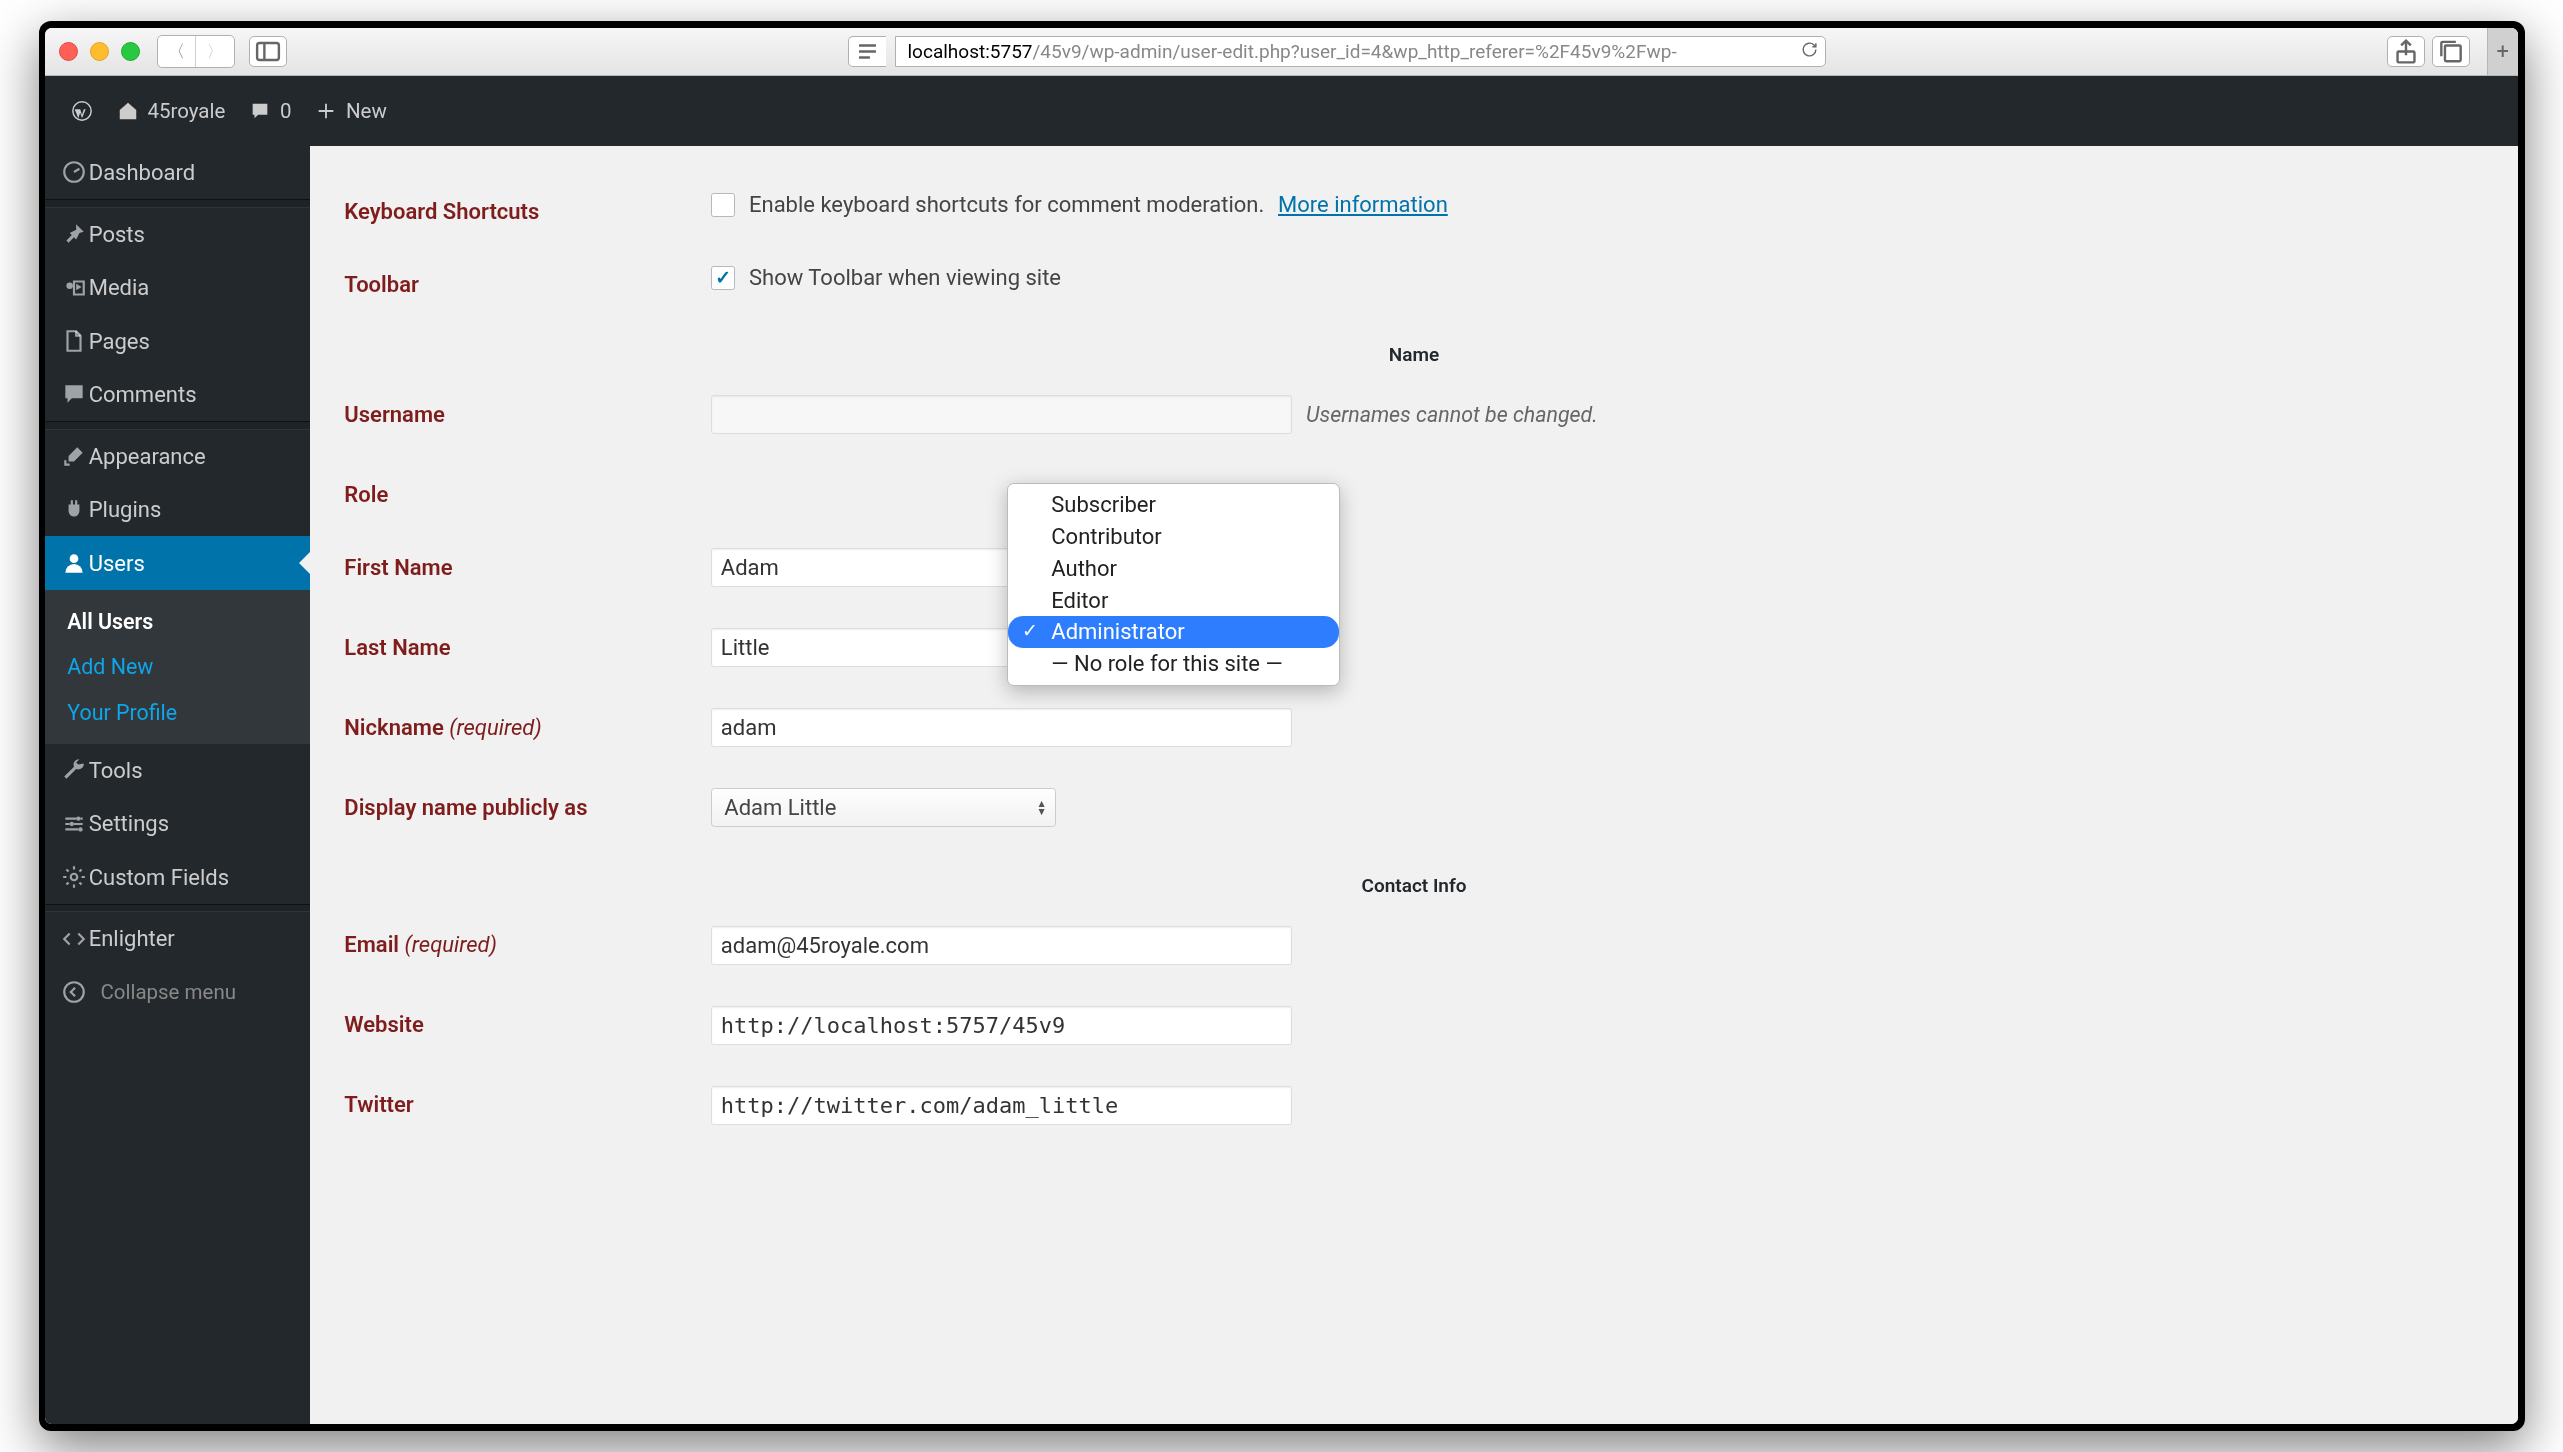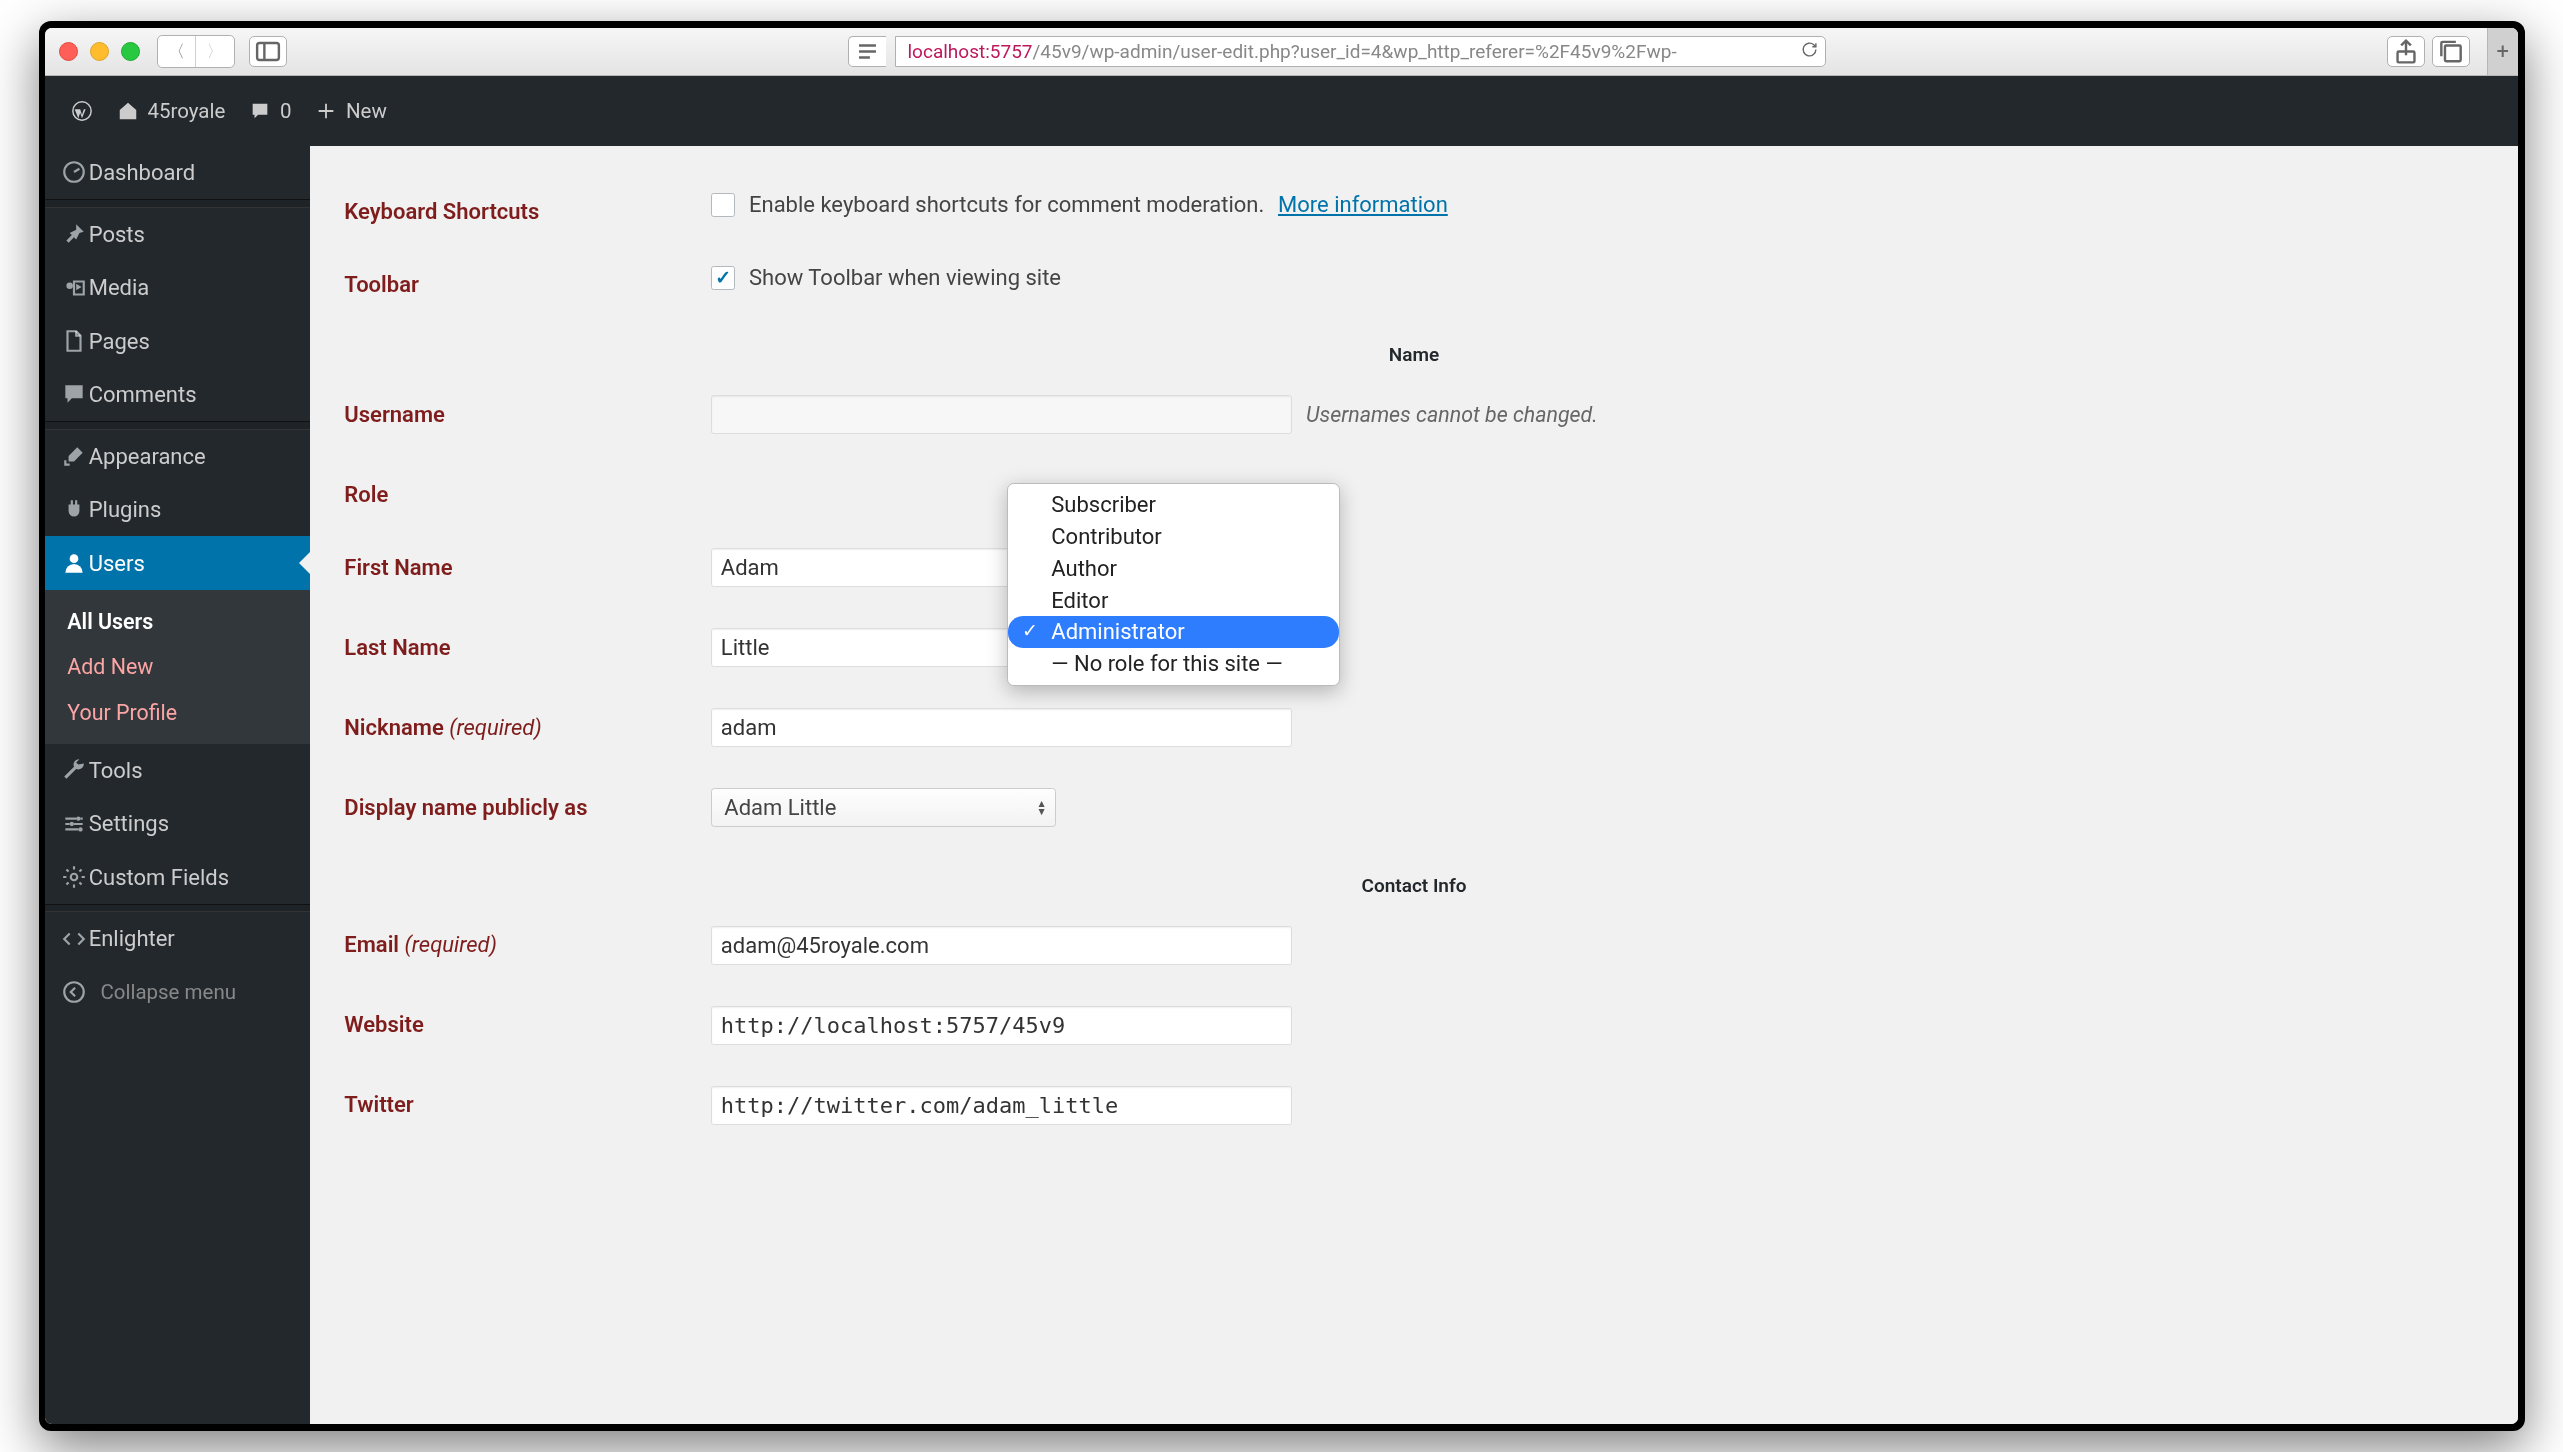--- a/index.html
+++ b/index.html
@@ -14,41 +14,41 @@
 .tl-red { background: #ff5f57; border: 0.9px solid #e1493f; }
 .tl-yellow { background: #ffbd2e; border: 0.9px solid #e0a325; }
 .tl-green { background: #28c940; border: 0.9px solid #1aab2b; }
 .nav-buttons { display: flex; border: 0.9px solid #b0b0b0; border-radius: 5.1px; background: #fff; overflow: hidden; }
 .nav-btn { width: 38px; height: 31px; display: flex; align-items: center; justify-content: center; border-right: 0.9px solid #d0d0d0; color: #888; font-size: 17px; cursor: pointer; }
 .nav-btn:last-child { border-right: none; }
 .sidebar-toggle { width: 38px; height: 31px; border: 0.9px solid #b0b0b0; border-radius: 5.1px; background: #fff; display: flex; align-items: center; justify-content: center; margin-left: 5.1px; color: #666; cursor: pointer; }
 .chrome-spacer { flex: 1; }
 .reader-btn { width: 38px; height: 31px; border: 0.9px solid #b0b0b0; border-radius: 5.1px 0 0 5.1px; background: #fff; display: flex; align-items: center; justify-content: center; color: #666; cursor: pointer; border-right: none; }
 .url-bar { width: 931px; height: 31px; background: #fff; border: 0.9px solid #b0b0b0; border-radius: 0 5.1px 5.1px 0; display: flex; align-items: center; padding: 0 31px 0 12px; font-size: 19px; color: #888; position: relative; }
-.url-bar .host { color: #be185d; }
+.url-bar .host { color: #000000; }
 .reload-btn { position: absolute; right: 6.8px; color: #666; cursor: pointer; }
 .right-chrome { display: flex; gap: 6.8px; margin-left: auto; }
 .chrome-btn { width: 38px; height: 31px; border: 0.9px solid #b0b0b0; border-radius: 5.1px; background: #fff; display: flex; align-items: center; justify-content: center; color: #666; cursor: pointer; }
 .new-tab-btn { width: 31px; height: 48px; background: #d0d0d0; border-left: 0.9px solid #b6b6b6; display: flex; align-items: center; justify-content: center; color: #666; margin-left: 8.5px; margin-right: -13.7px; cursor: pointer; font-size: 22px; }
 
 
 .wp-adminbar { height: 70px; background: #23282d; display: flex; align-items: center; padding: 0 13.7px; color: #eee; font-size: 20.5px; }
 .ab-item { display: flex; align-items: center; gap: 8.5px; padding: 0 12px; height: 100%; cursor: pointer; color: #ccc; }
 .ab-icon { width: 22px; height: 22px; display: inline-flex; align-items: center; justify-content: center; }
 
 
 .wp-body { flex: 1; display: flex; overflow: hidden; }
 .wp-sidebar { width: 265px; background: #23282d; color: #eee; display: flex; flex-direction: column; font-size: 22px; }
 .menu-item { display: flex; align-items: center; gap: 2px; padding: 13.7px 15.4px; color: #ccc; cursor: pointer; position: relative; text-align: right; }
 .menu-item.active { background: #0073aa; color: #fff; }
 .menu-item.active::after { content: ""; position: absolute; right: -0.9px; top: 50%; transform: translateY(-50%); border: 12px solid transparent; border-right-color: #f1f1f1; }
 .menu-icon { width: 26px; height: 26px; display: inline-flex; align-items: center; justify-content: center; color: rgba(240,245,250,0.6); }
 .menu-item.active .menu-icon { color: #fff; }
 .submenu { background: #32373c; padding: 8.5px 0; }
-.submenu-item { padding: 10.3px 15.4px 10.3px 22px; color: #fca5a5; cursor: pointer; font-size: 21.4px; }
+.submenu-item { padding: 10.3px 15.4px 10.3px 22px; color: #0ea5e9; cursor: pointer; font-size: 21.4px; }
 .submenu-item.current { color: #fff; font-weight: 600; }
 .menu-separator { height: 8.5px; background: #1e2327; border-top: 0.9px solid #111; border-bottom: 0.9px solid #333; margin: 0; }
 .collapse-item { display: flex; align-items: center; gap: 13.7px; padding: 13.7px 15.4px; color: #888; cursor: pointer; font-size: 20.5px; }
 
 .wp-main { flex: 1; background: #f1f1f1; overflow-y: auto; padding: 26px 34px; position: relative; }
 .form-row { display: flex; align-items: flex-start; padding: 20.5px 0; }
 .form-label { width: 367px; font-size: 22px; color: #7f1d1d; padding-top: 6.8px; font-weight: 400; }
 .form-label strong { font-weight: 600; }
 .form-label .req { font-style: italic; font-weight: 400; }
 .form-field { flex: 1; display: flex; align-items: center; gap: 13.7px; font-size: 22px; color: #444; }

